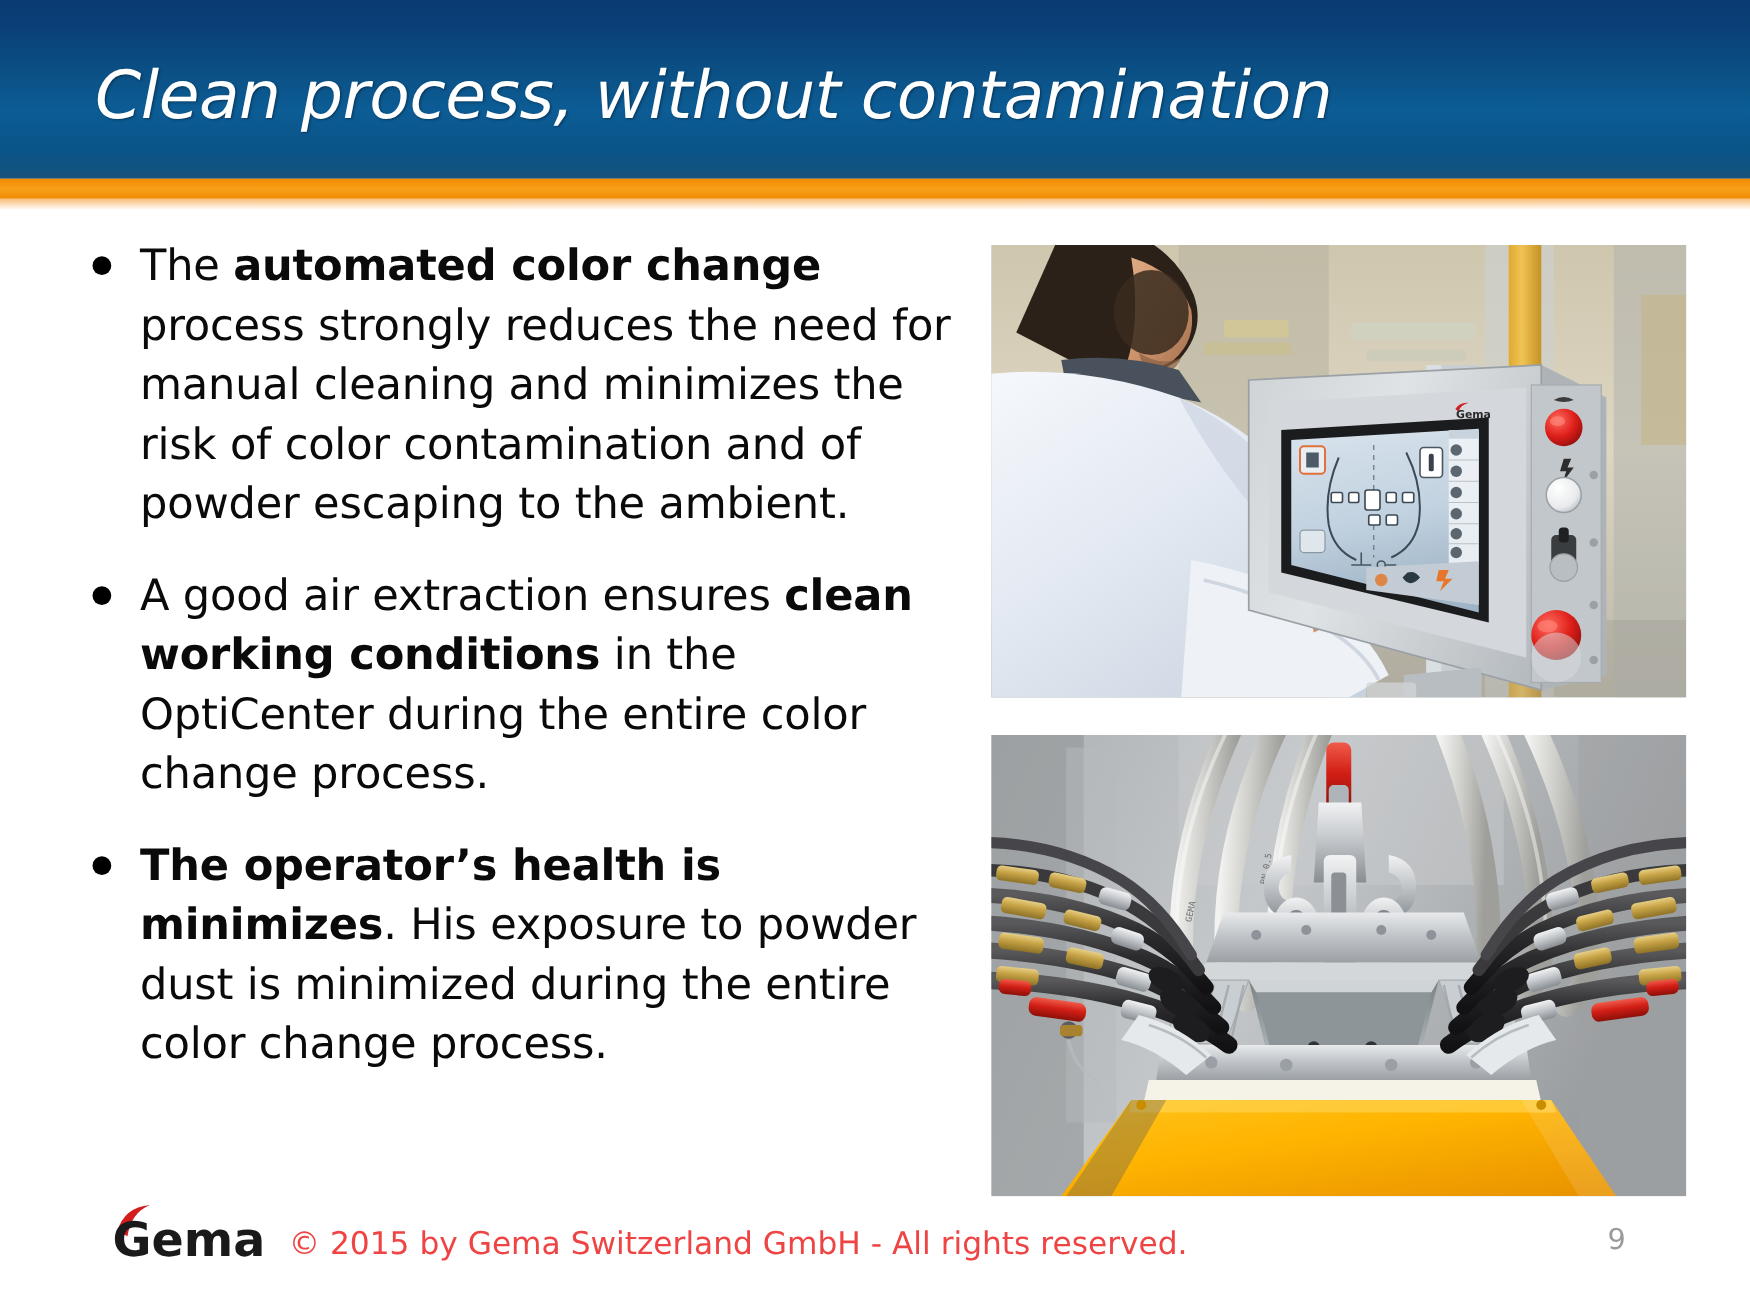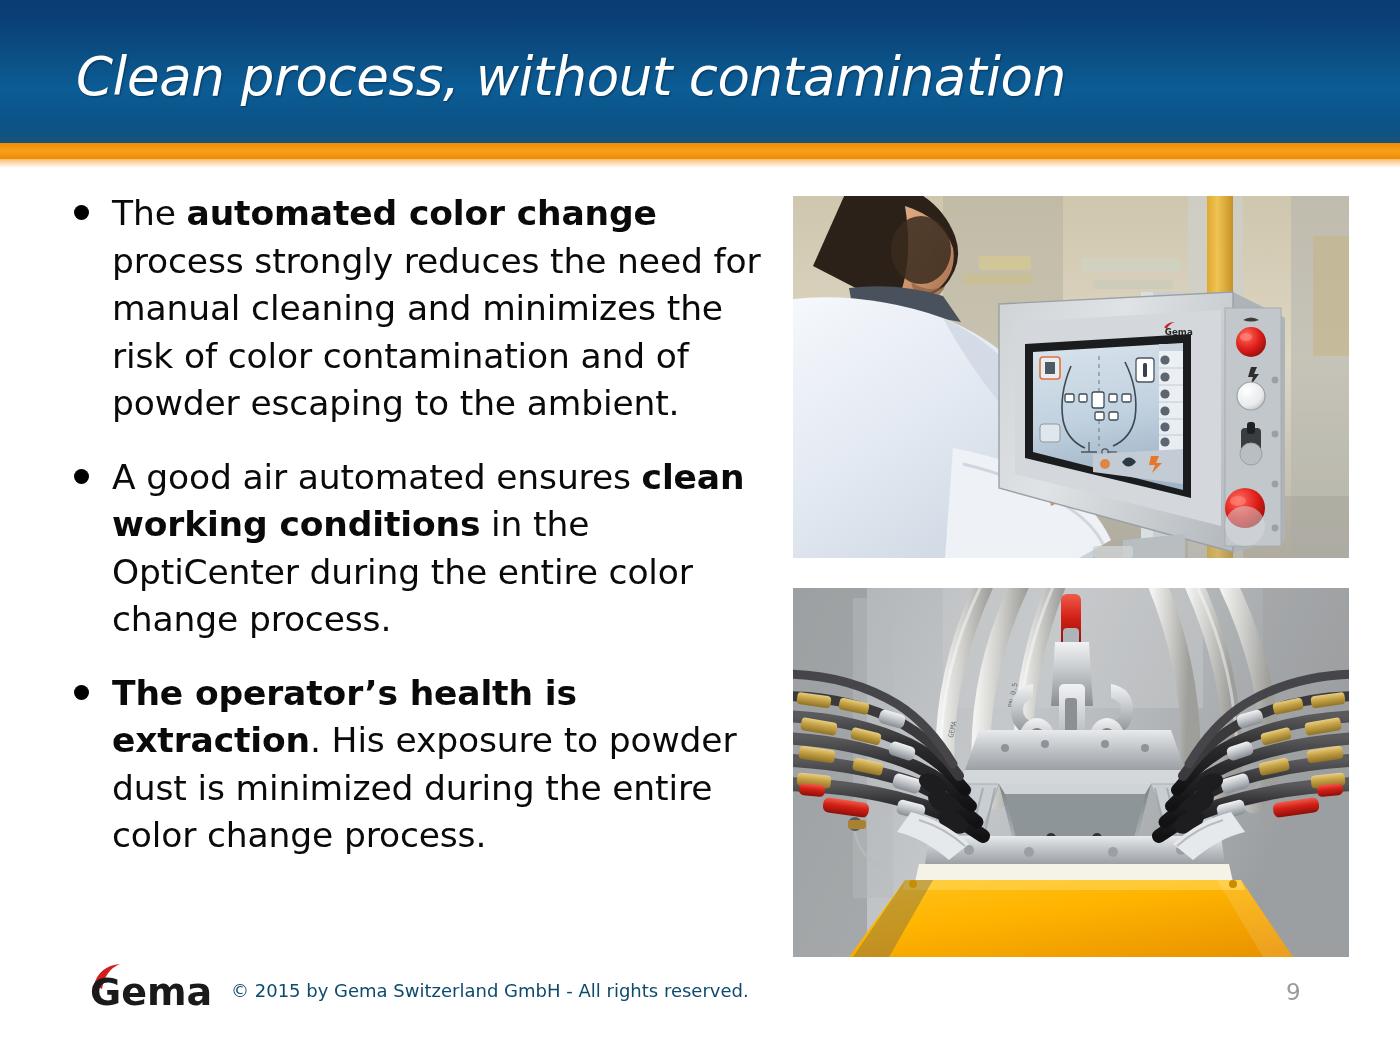--- a/index.html
+++ b/index.html
@@ -84,22 +84,22 @@
   .photo svg { display:block; width:100%; height:100%; }
 
   
   .footer-logo {
     position:absolute; left:86px; top:963px; width:128px; height:52px;
   }
   .footer-logo svg { display:block; width:100%; height:100%; }
   .footer-copy {
     position:absolute; left:231px; top:980px;
     font-family:"DejaVu Sans", sans-serif;
-    font-size:18px;
-    color:#0c4a6e;
+    font-size:25px;
+    color:#ef4444;
     white-space:nowrap;
   }
   .page-number {
     position:absolute; left:1286px; top:979px;
     font-family:"DejaVu Sans", sans-serif;
     font-size:23px;
     color:#9a9a9a;
   }
 </style>
 </head>
@@ -118,26 +118,26 @@
 
   <div class="content">
 
     <div class="bullet-row">
       <span class="bullet-dot"></span>
       <div class="bullet-text"><span>The </span><b>automated color change</b><span> process strongly reduces the need for manual cleaning and minimizes the risk of color contamination and of powder escaping to the ambient.</span></div>
     </div>
 
     <div class="bullet-row">
       <span class="bullet-dot"></span>
-      <div class="bullet-text"><span>A good air automated ensures </span><b>clean working conditions</b><span> in the OptiCenter during the entire color change process.</span></div>
+      <div class="bullet-text"><span>A good air extraction ensures </span><b>clean working conditions</b><span> in the OptiCenter during the entire color change process.</span></div>
     </div>
 
     <div class="bullet-row">
       <span class="bullet-dot"></span>
-      <div class="bullet-text"><b>The operator’s health is extraction</b><span>. His exposure to powder dust is minimized during the entire color change process.</span></div>
+      <div class="bullet-text"><b>The operator’s health is minimizes</b><span>. His exposure to powder dust is minimized during the entire color change process.</span></div>
     </div>
 
   </div>
 
   <div class="photo" id="photo-operator">
     <svg viewBox="0 0 556 362" preserveAspectRatio="xMidYMid slice">
       <defs>
         <linearGradient id="bgWall" x1="0" y1="0" x2="0" y2="1">
           <stop offset="0%" stop-color="#cfc6ae"></stop>
           <stop offset="45%" stop-color="#ddd6c2"></stop>

